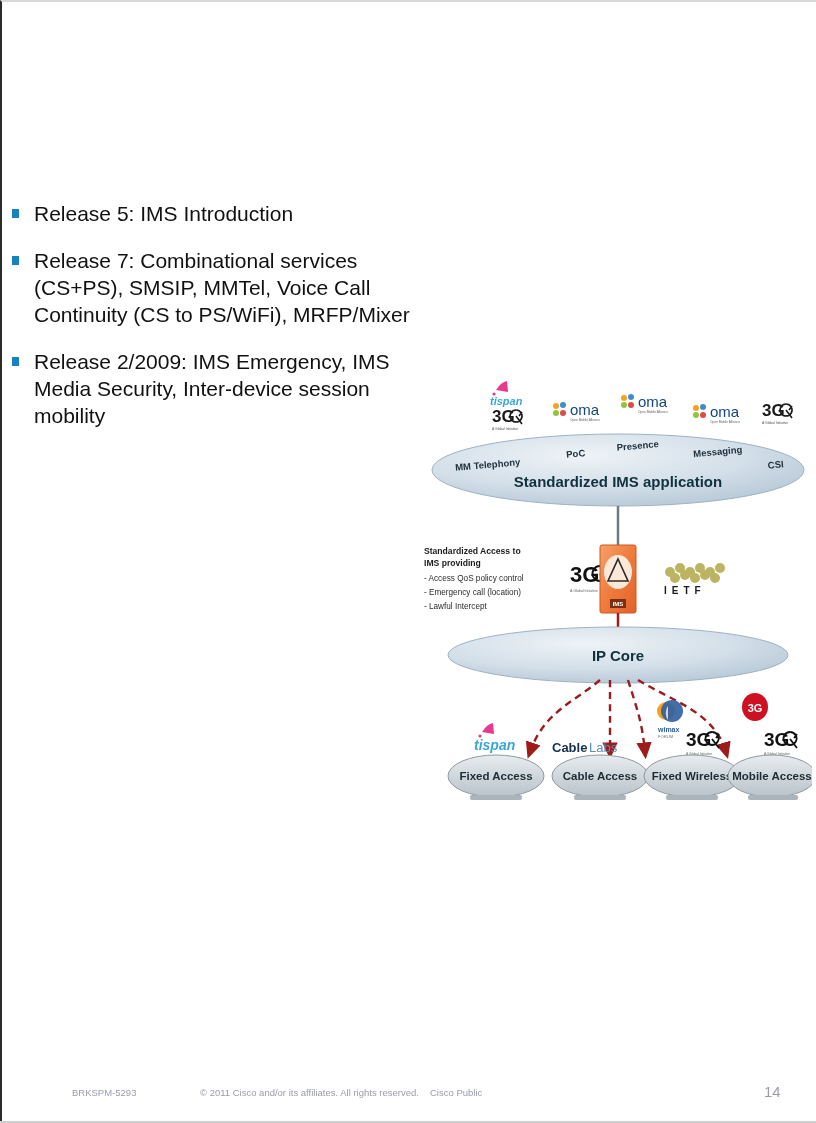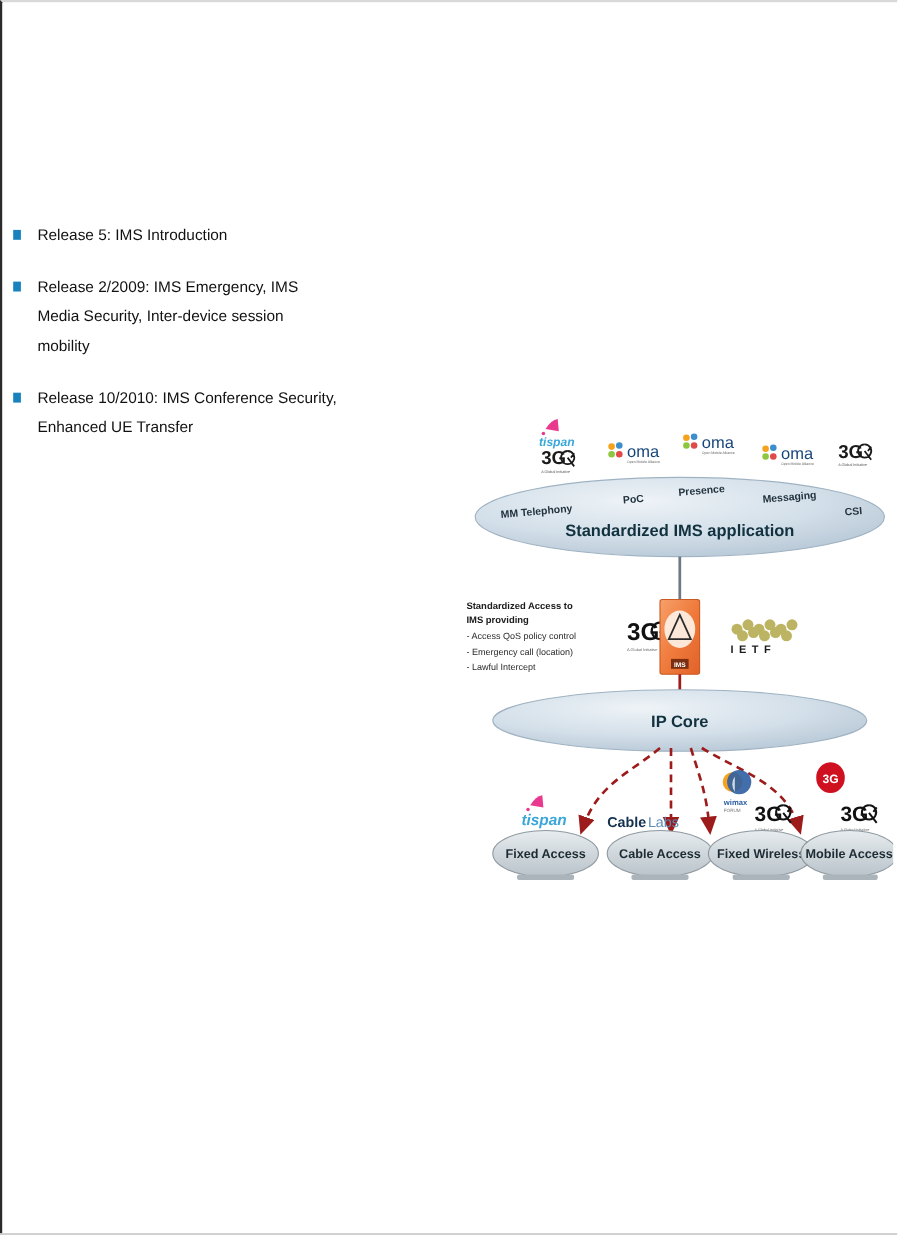--- a/index.html
+++ b/index.html
@@ -53,21 +53,21 @@
     position: absolute;
     left: 8px;
     top: 200px;
     width: 420px;
   }
   .bullet {
     position: relative;
     padding-left: 26px;
     margin-bottom: 20px;
     color: #111111;
-    font-size: 14px;
+    font-size: 21px;
     line-height: 27px;
     font-family: "Liberation Sans", sans-serif;
   }
   .bullet .marker {
     position: absolute;
     left: 4px;
     top: 9px;
     width: 7px;
     height: 9px;
     background: #1782BE;
@@ -115,34 +115,35 @@
 
   <div id="bullets">
 
     <div class="bullet">
       <span class="marker"></span>
       <span class="btext">Release 5: IMS Introduction</span>
     </div>
 
 
 
+    <div class="bullet">
+      <span class="marker"></span>
+      <span class="btext">Release 7: Combinational services
+(CS+PS), SMSIP, MMTel, Voice Call
+Continuity (CS to PS/WiFi), MRFP/Mixer</span>
+    </div>
 
 
     <div class="bullet">
       <span class="marker"></span>
       <span class="btext">Release 2/2009: IMS Emergency, IMS
 Media Security, Inter-device session
 mobility</span>
     </div>
 
-    <div class="bullet">
-      <span class="marker"></span>
-      <span class="btext">Release 10/2010: IMS Conference Security,
-Enhanced UE Transfer</span>
-    </div>
 
   </div>
 
   <div id="diagram">
     <svg width="388" height="480" viewBox="0 0 388 480" xmlns="http://www.w3.org/2000/svg">
       <defs>
         <radialGradient id="ellGrad" cx="40%" cy="30%" r="80%">
           <stop offset="0%" stop-color="#eef3f7"></stop>
           <stop offset="55%" stop-color="#d3dfe9"></stop>
           <stop offset="100%" stop-color="#b3c4d3"></stop>
@@ -312,14 +313,20 @@
         <rect x="242" y="423" width="52" height="5" rx="2" fill="#aab4ba"></rect>
       </g>
       <g>
         <ellipse cx="348" cy="404" rx="44" ry="21" fill="url(#capGrad)" stroke="#8e999f" stroke-width="1"></ellipse>
         <text x="348" y="408" text-anchor="middle" font-family="Liberation Sans, sans-serif" font-size="11.5" font-weight="bold" fill="#1d2b33">Mobile Access</text>
         <rect x="324" y="423" width="50" height="5" rx="2" fill="#aab4ba"></rect>
       </g>
     </svg>
   </div>
 
+  <div id="footer">
+    <span class="f-doc">BRKSPM-5293</span>
+    <span class="f-copy">© 2011 Cisco and/or its affiliates. All rights reserved.</span>
+    <span class="f-class">Cisco Public</span>
+    <span class="f-page">14</span>
+  </div>
 
 </div>
 
 </body></html>

